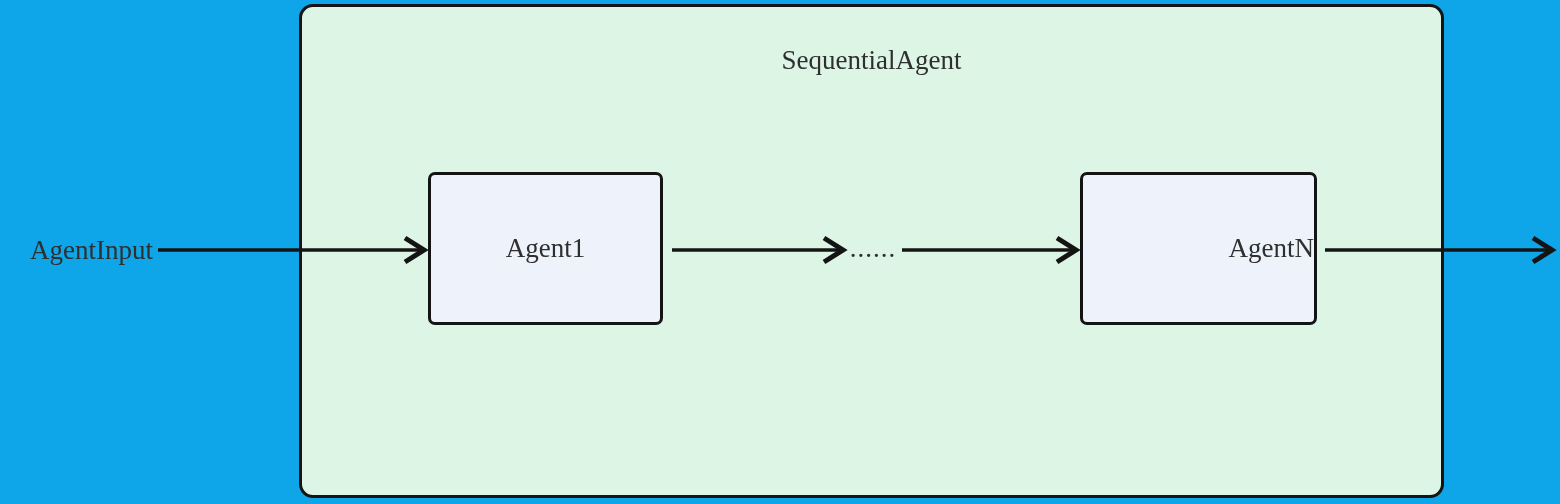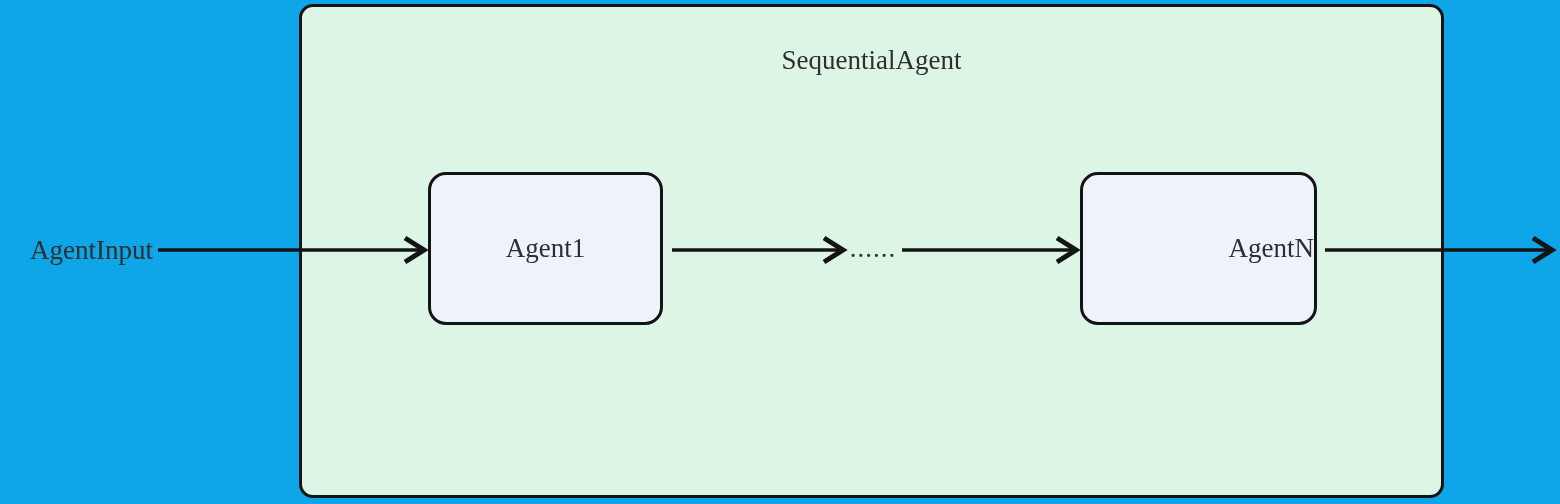--- a/index.html
+++ b/index.html
@@ -28,21 +28,21 @@
     text-align: center;
     font-size: 27px;
     line-height: 32px;
   }
   .node {
     position: absolute;
     top: 172px;
     width: 235px; height: 153px;
     background: var(--node_fill, #eef2fb);
     border: 3px solid var(--node_stroke, #141414);
-    border-radius: 18px;
+    border-radius: 7px;
     box-sizing: border-box;
     display: flex;
     align-items: center;
     justify-content: center;
     font-size: 27px;
   }
   .node-agent1 { left: 428px; }
   .node-agentn { left: 1080px; width: 237px; justify-content: flex-end; }
   .input-label {
     position: absolute;

